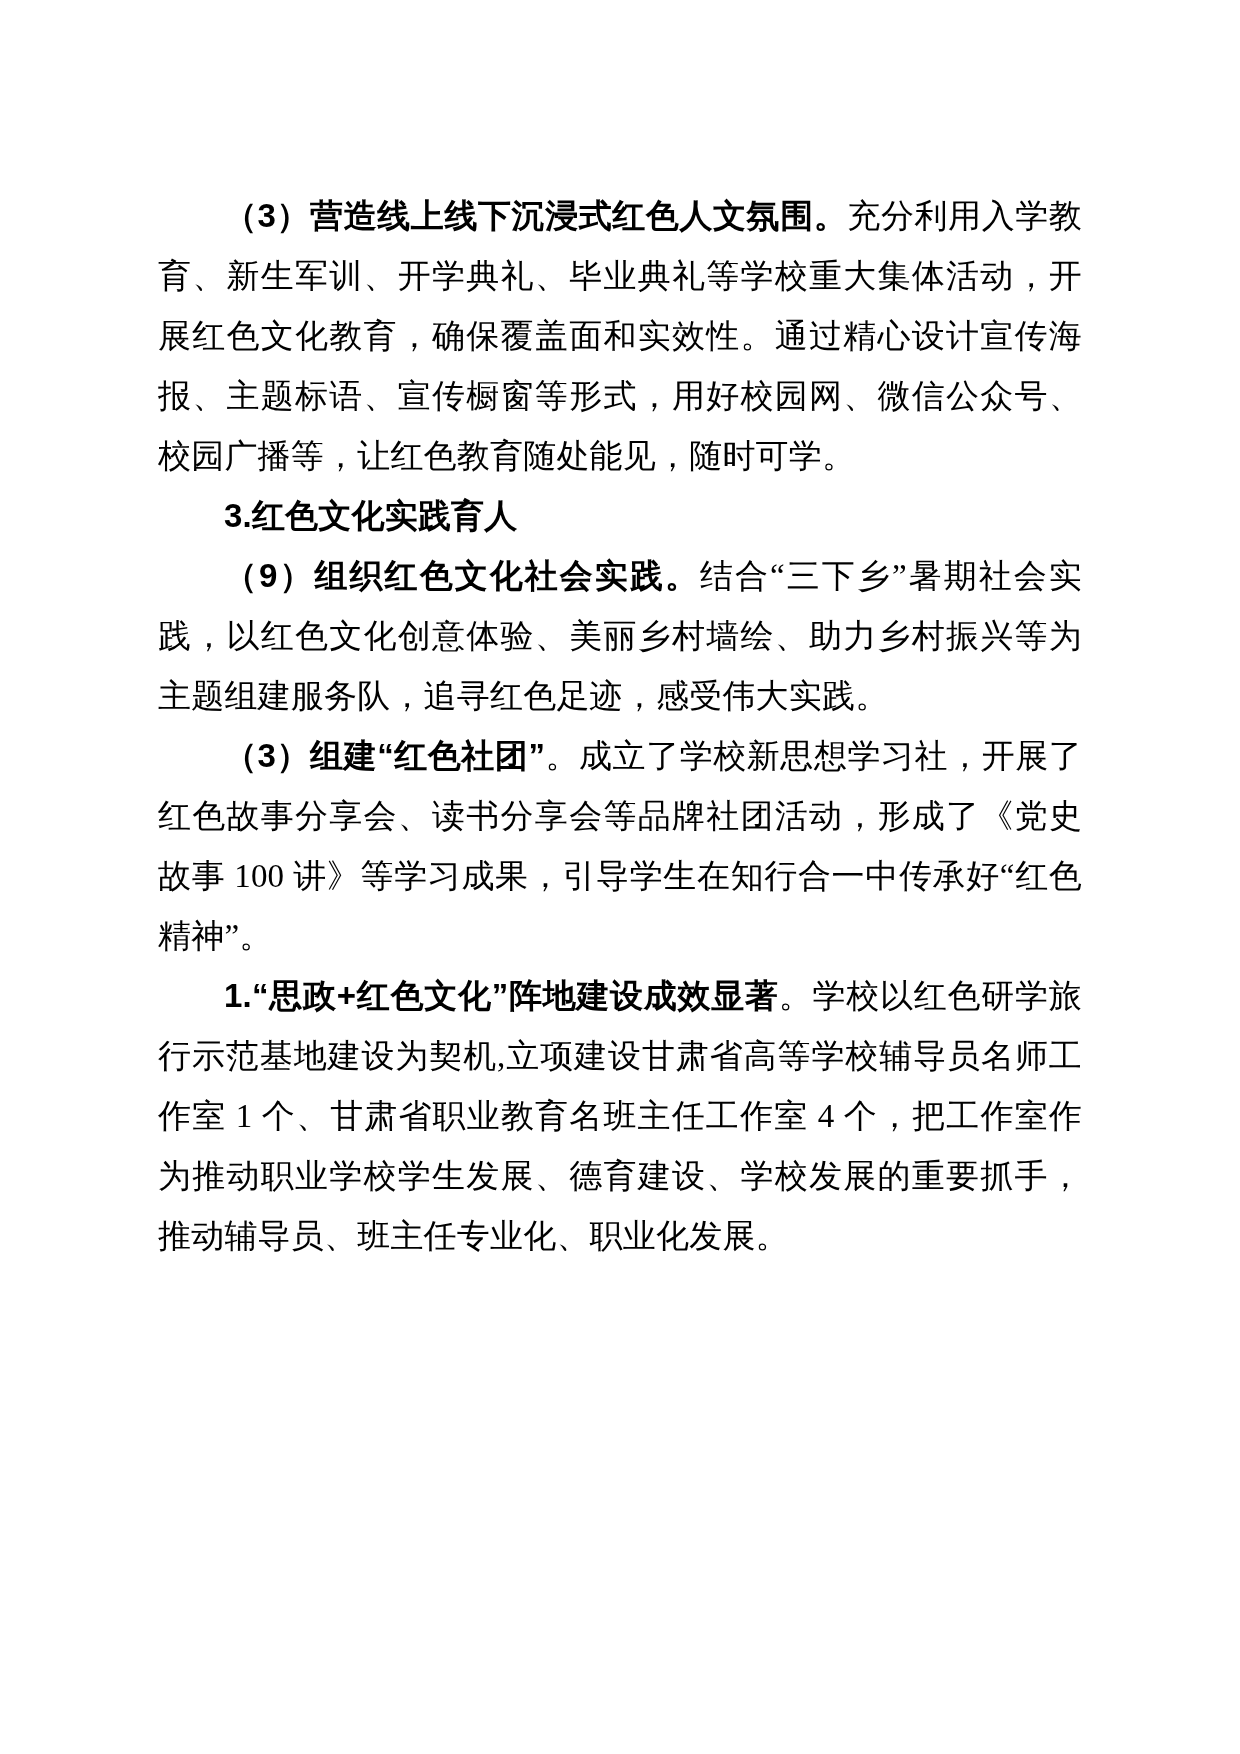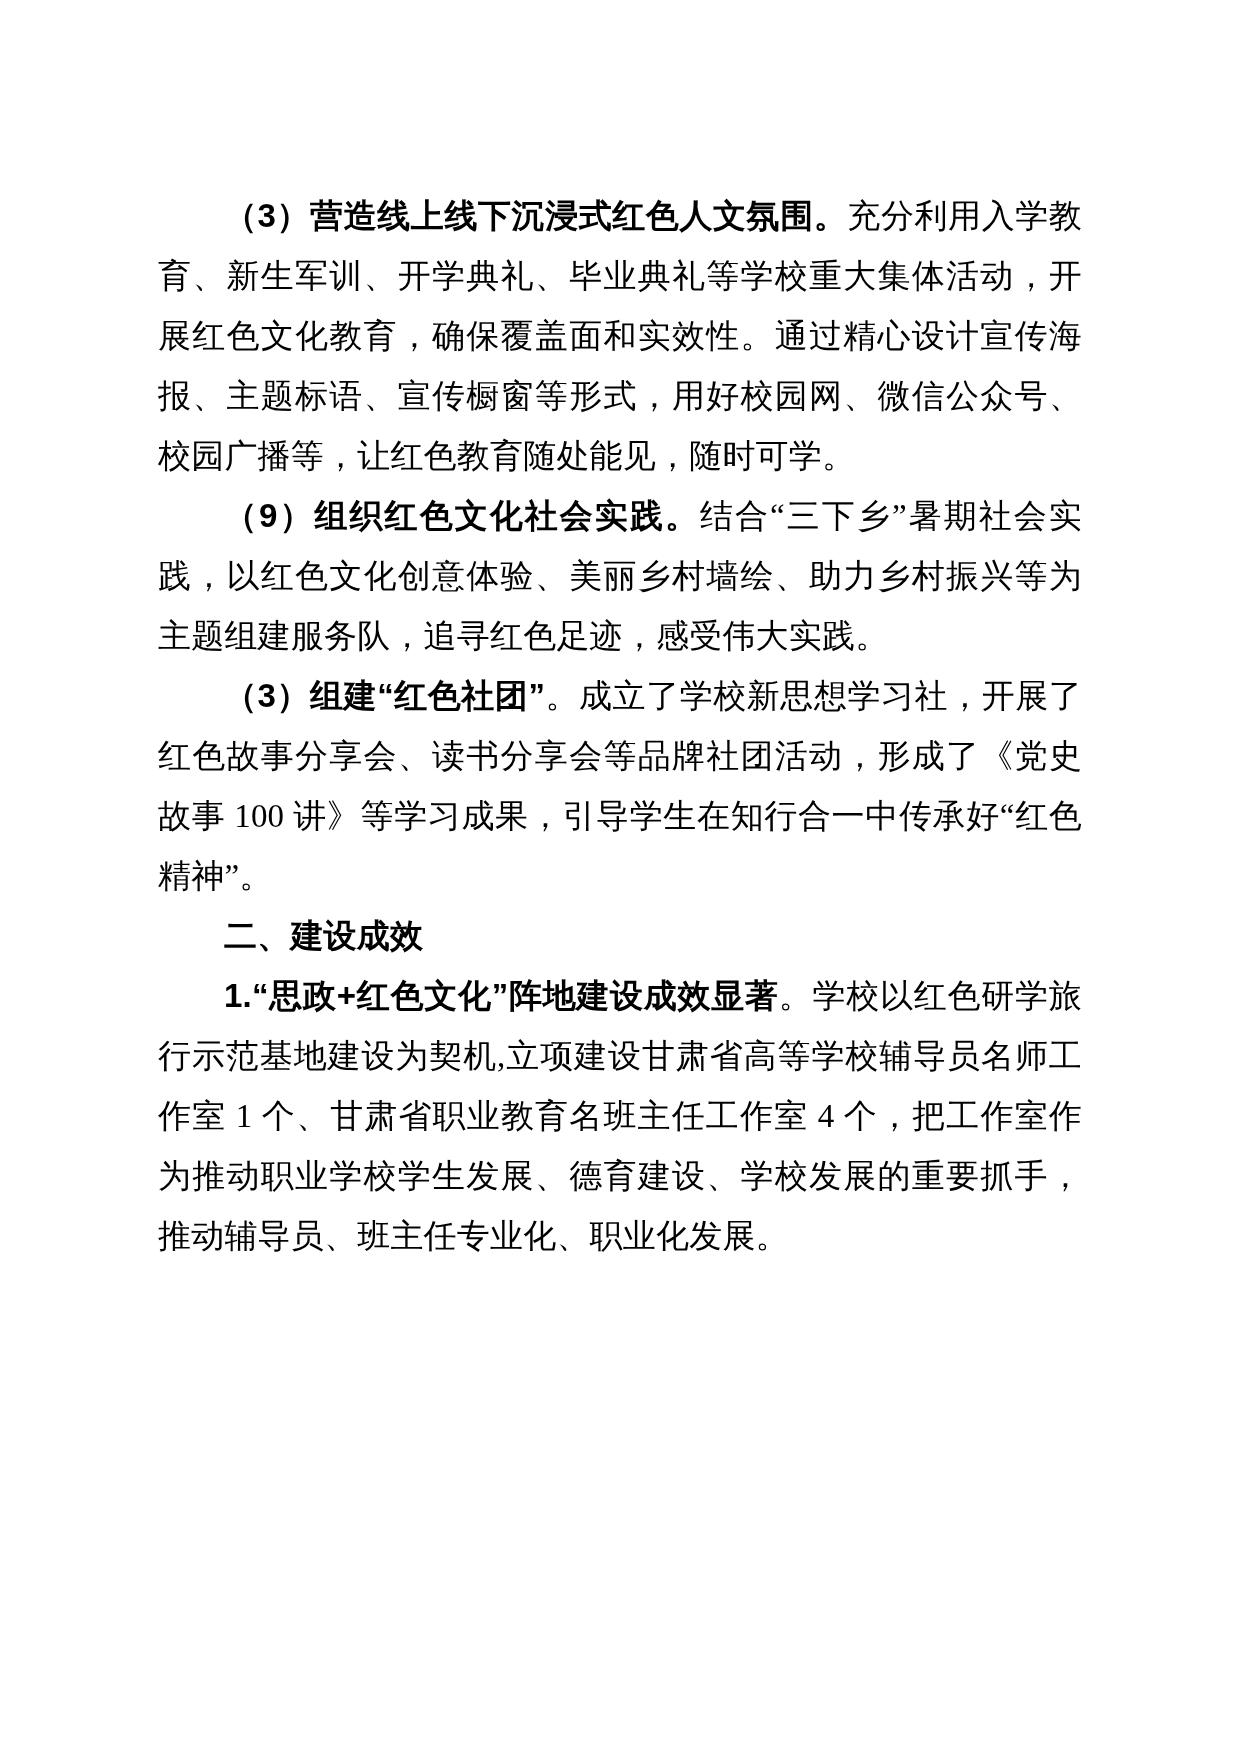--- a/index.html
+++ b/index.html
@@ -45,26 +45,26 @@
   }
 </style>
 </head>
 <body>
 
 <div class="page">
   <div class="content">
 
     <p class="para"><span class="lead">（3）营造线上线下沉浸式红色人文氛围。</span><span class="body-text">充分利用入学教育、新生军训、开学典礼、毕业典礼等学校重大集体活动，开展红色文化教育，确保覆盖面和实效性。通过精心设计宣传海报、主题标语、宣传橱窗等形式，用好校园网、微信公众号、校园广播等，让红色教育随处能见，随时可学。</span></p>
 
+    <p class="heading">3.红色文化实践育人</p>
 
     <p class="para"><span class="lead">（9）组织红色文化社会实践。</span><span class="body-text">结合“三下乡”暑期社会实践，以红色文化创意体验、美丽乡村墙绘、助力乡村振兴等为主题组建服务队，追寻红色足迹，感受伟大实践。</span></p>
 
 
     <p class="para"><span class="lead">（3）组建“红色社团”</span><span class="body-text">。成立了学校新思想学习社，开展了红色故事分享会、读书分享会等品牌社团活动，形成了《党史故事 100 讲》等学习成果，引导学生在知行合一中传承好“红色精神”。</span></p>
 
-    <p class="heading">二、建设成效</p>
 
     <p class="para"><span class="lead">1.“思政+红色文化”阵地建设成效显著</span><span class="body-text">。学校以红色研学旅行示范基地建设为契机,立项建设甘肃省高等学校辅导员名师工作室 1 个、甘肃省职业教育名班主任工作室 4 个，把工作室作为推动职业学校学生发展、德育建设、学校发展的重要抓手，推动辅导员、班主任专业化、职业化发展。</span></p>
 
   </div>
 
   <div class="page-number">- 4 -</div>
 </div>
 
 </body></html>

